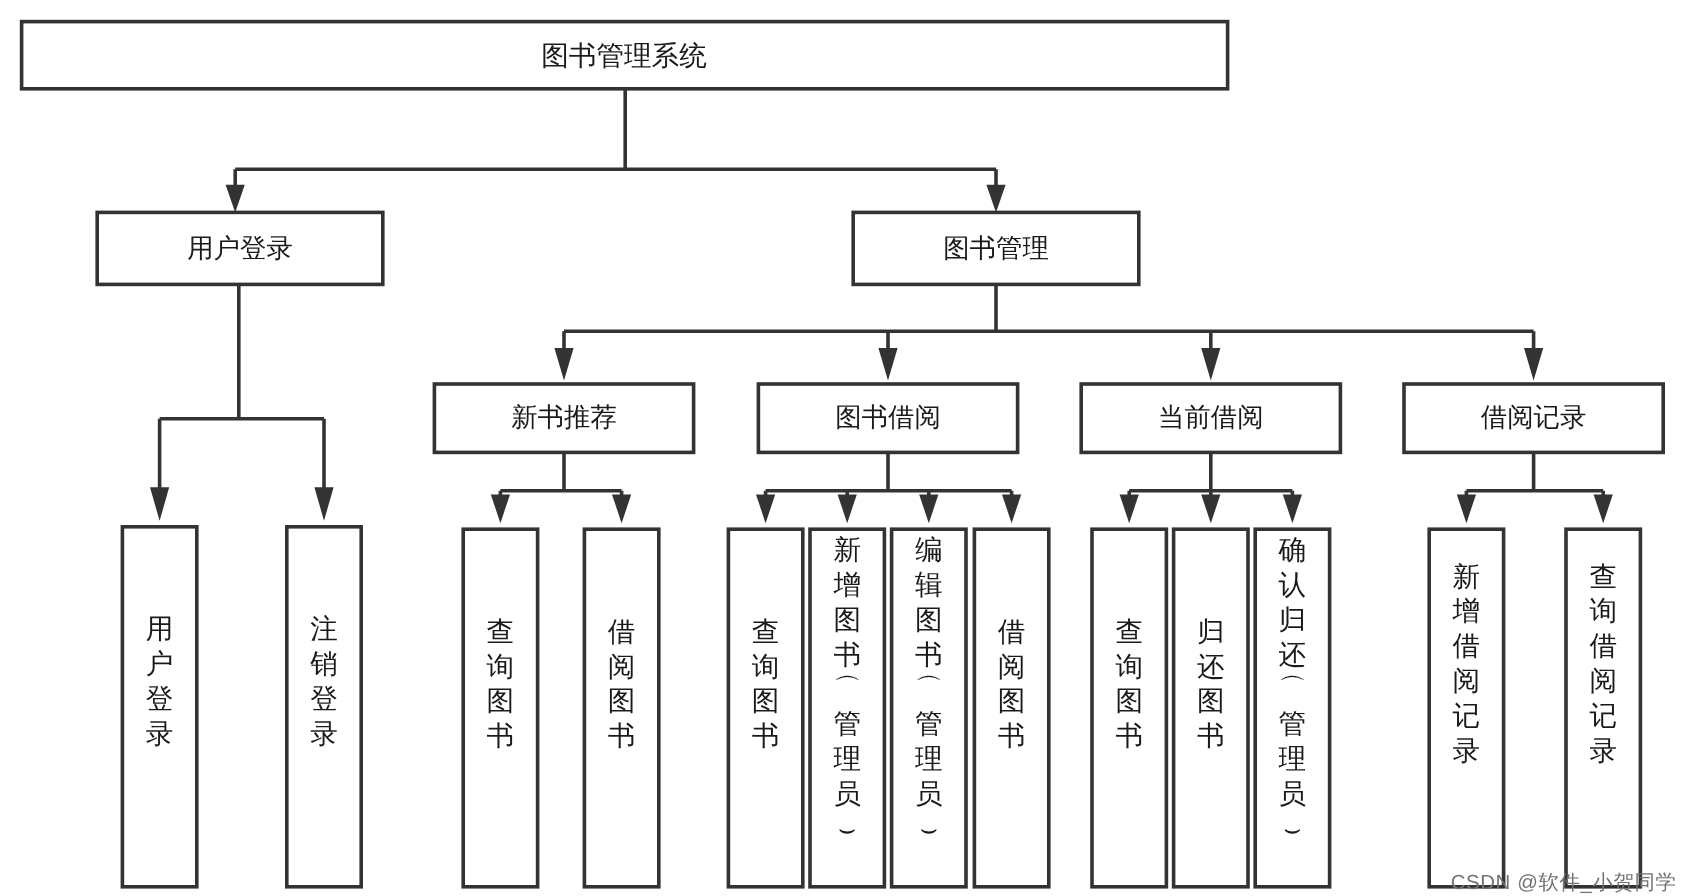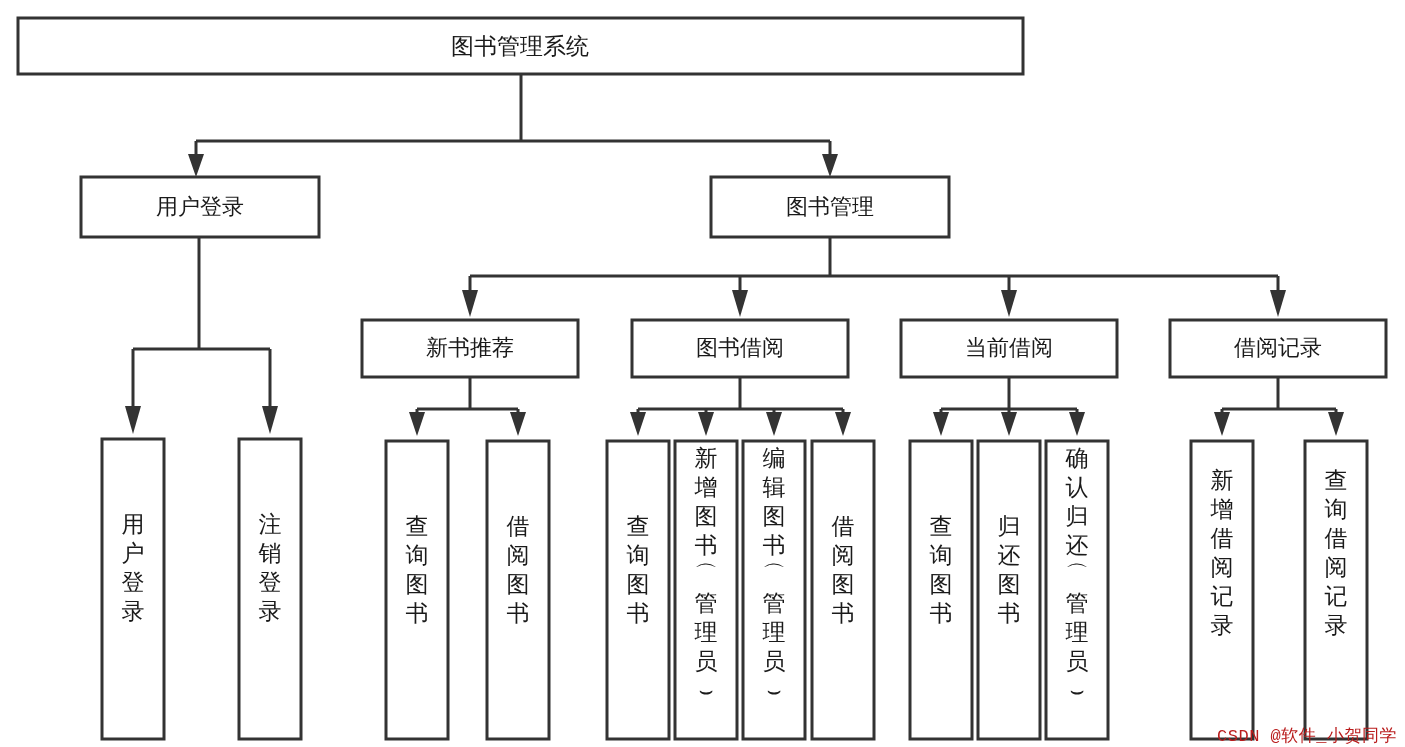--- a/index.html
+++ b/index.html
@@ -58,23 +58,23 @@
   .vlabel {
     font-family: "Liberation Sans", "DejaVu Sans", sans-serif;
     font-size: 23px;
     fill: #1a1a1a;
     text-anchor: middle;
   }
   .watermark {
     position: absolute;
     right: 8px;
     bottom: 4px;
-    font-family: Liberation Mono, monospace;
+    font-family: Liberation Sans, sans-serif;
     font-size: 17px;
-    color: #b91c1c;
+    color: #737373;
     letter-spacing: 0.5px;
     white-space: nowrap;
     user-select: none;
   }
 </style>
 </head>
 <body>
 
 <div id="diagram-root">
   <svg id="flow" viewBox="0 0 1405 747" xmlns="http://www.w3.org/2000/svg">

